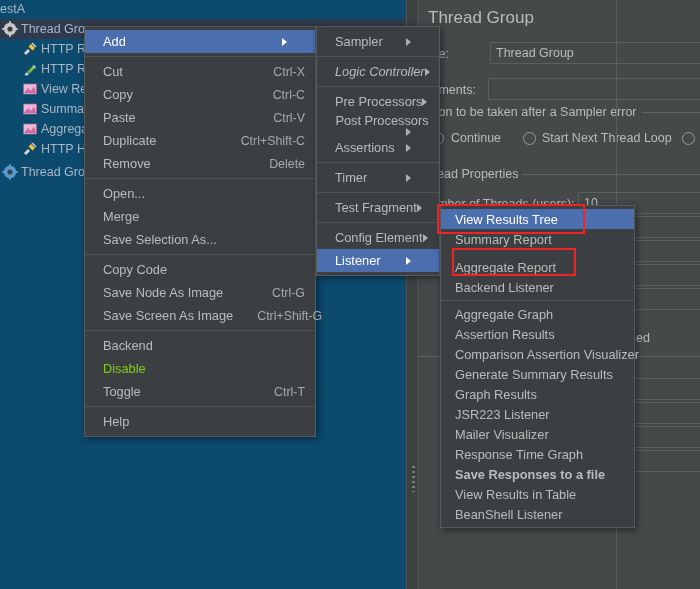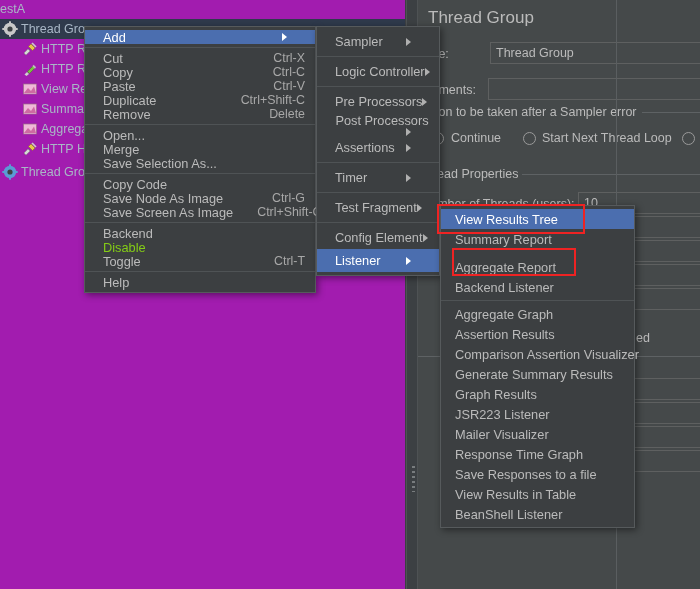--- a/index.html
+++ b/index.html
@@ -11,21 +11,21 @@
     font-family: "Liberation Sans", sans-serif;
     font-size: 12.5px;
     color: #bbbbbb;
     -webkit-font-smoothing: antialiased;
   }
   #root { position: relative; width: 700px; height: 589px; overflow: hidden; }
 
   
   .tree-panel {
     position: absolute; left: 0; top: 0; width: 405px; height: 589px;
-    background: #a21caf;
+    background: #0c4a6e;
   }
   .tree-row {
     position: absolute; left: 0; height: 20px; width: 405px;
     display: flex; align-items: center;
     white-space: nowrap;
     color: #a9b7c6;
     font-size: 12.5px;
   }
   .tree-row.selected { background: #2f3a4c; }
   .tree-label { padding-left: 3px; }
@@ -92,21 +92,21 @@
   
   .menu {
     position: absolute;
     background: #3c3f41;
     border: 1px solid #565a5c;
     box-shadow: 2px 2px 7px rgba(0,0,0,.45);
     padding: 3px 0;
   }
   .mi {
     position: relative;
-    height: 14px;
+    height: 23px;
     display: flex; align-items: center;
     padding: 0 10px 0 18px;
     color: #bbbbbb;
     font-size: 12.8px;
     white-space: nowrap;
   }
   .mi.sel { background: #4b6eaf; color: #ffffff; }
   .mi.disabled { color: #84cc16; }
   .mi .accel {
     margin-left: auto; padding-left: 24px; color: #a8a8a8; font-size: 12.4px;
@@ -325,21 +325,21 @@
         <span>Help</span>
       </div>
     </div>
 
   <div class="menu" id="add-menu" style="left:316px; top:26px; width:124px;">
       <div class="mi" style="height: 23px;">
         <span>Sampler</span>
         <span class="arrow"></span>
       </div>
       <div class="msep"></div>
-      <div class="mi" style="height: 23px;">
+      <div class="mi" style="height: 23px; font-style: italic;">
         <span>Logic Controller</span>
         <span class="arrow"></span>
       </div>
       <div class="msep"></div>
       <div class="mi" style="height: 23px;">
         <span>Pre Processors</span>
         <span class="arrow"></span>
       </div>
       <div class="mi" style="height: 23px; flex-direction: column;">
         <span>Post Processors</span>
@@ -401,21 +401,21 @@
       </div>
       <div class="mi" style="height: 20px; padding-left: 14px;">
         <span>JSR223 Listener</span>
       </div>
       <div class="mi" style="height: 20px; padding-left: 14px;">
         <span>Mailer Visualizer</span>
       </div>
       <div class="mi" style="height: 20px; padding-left: 14px;">
         <span>Response Time Graph</span>
       </div>
-      <div class="mi" style="height: 20px; padding-left: 14px;">
+      <div class="mi" style="height: 20px; padding-left: 14px; font-weight: bold;">
         <span>Save Responses to a file</span>
       </div>
       <div class="mi" style="height: 20px; padding-left: 14px; text-align: right;">
         <span>View Results in Table</span>
       </div>
       <div class="mi" style="height: 20px; padding-left: 14px;">
         <span>BeanShell Listener</span>
       </div>
     </div>
 

